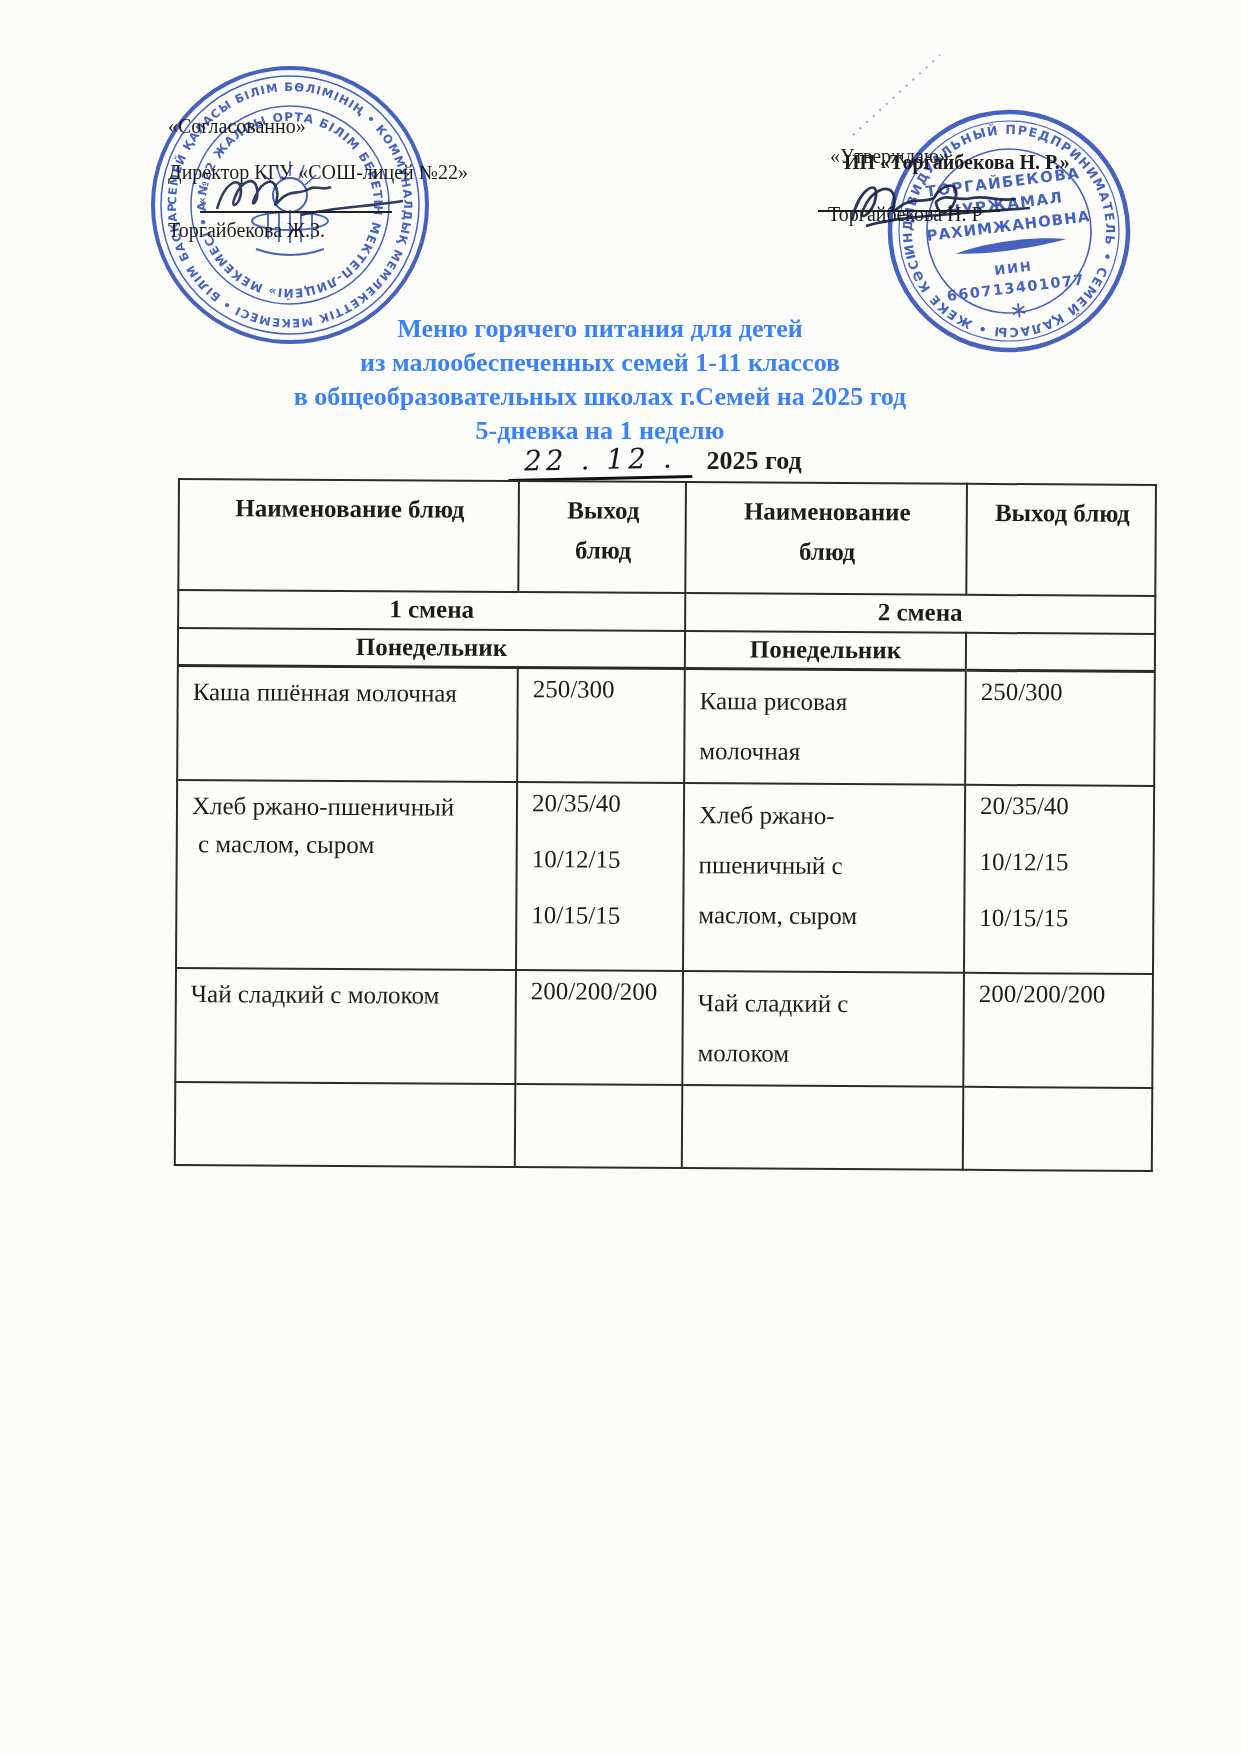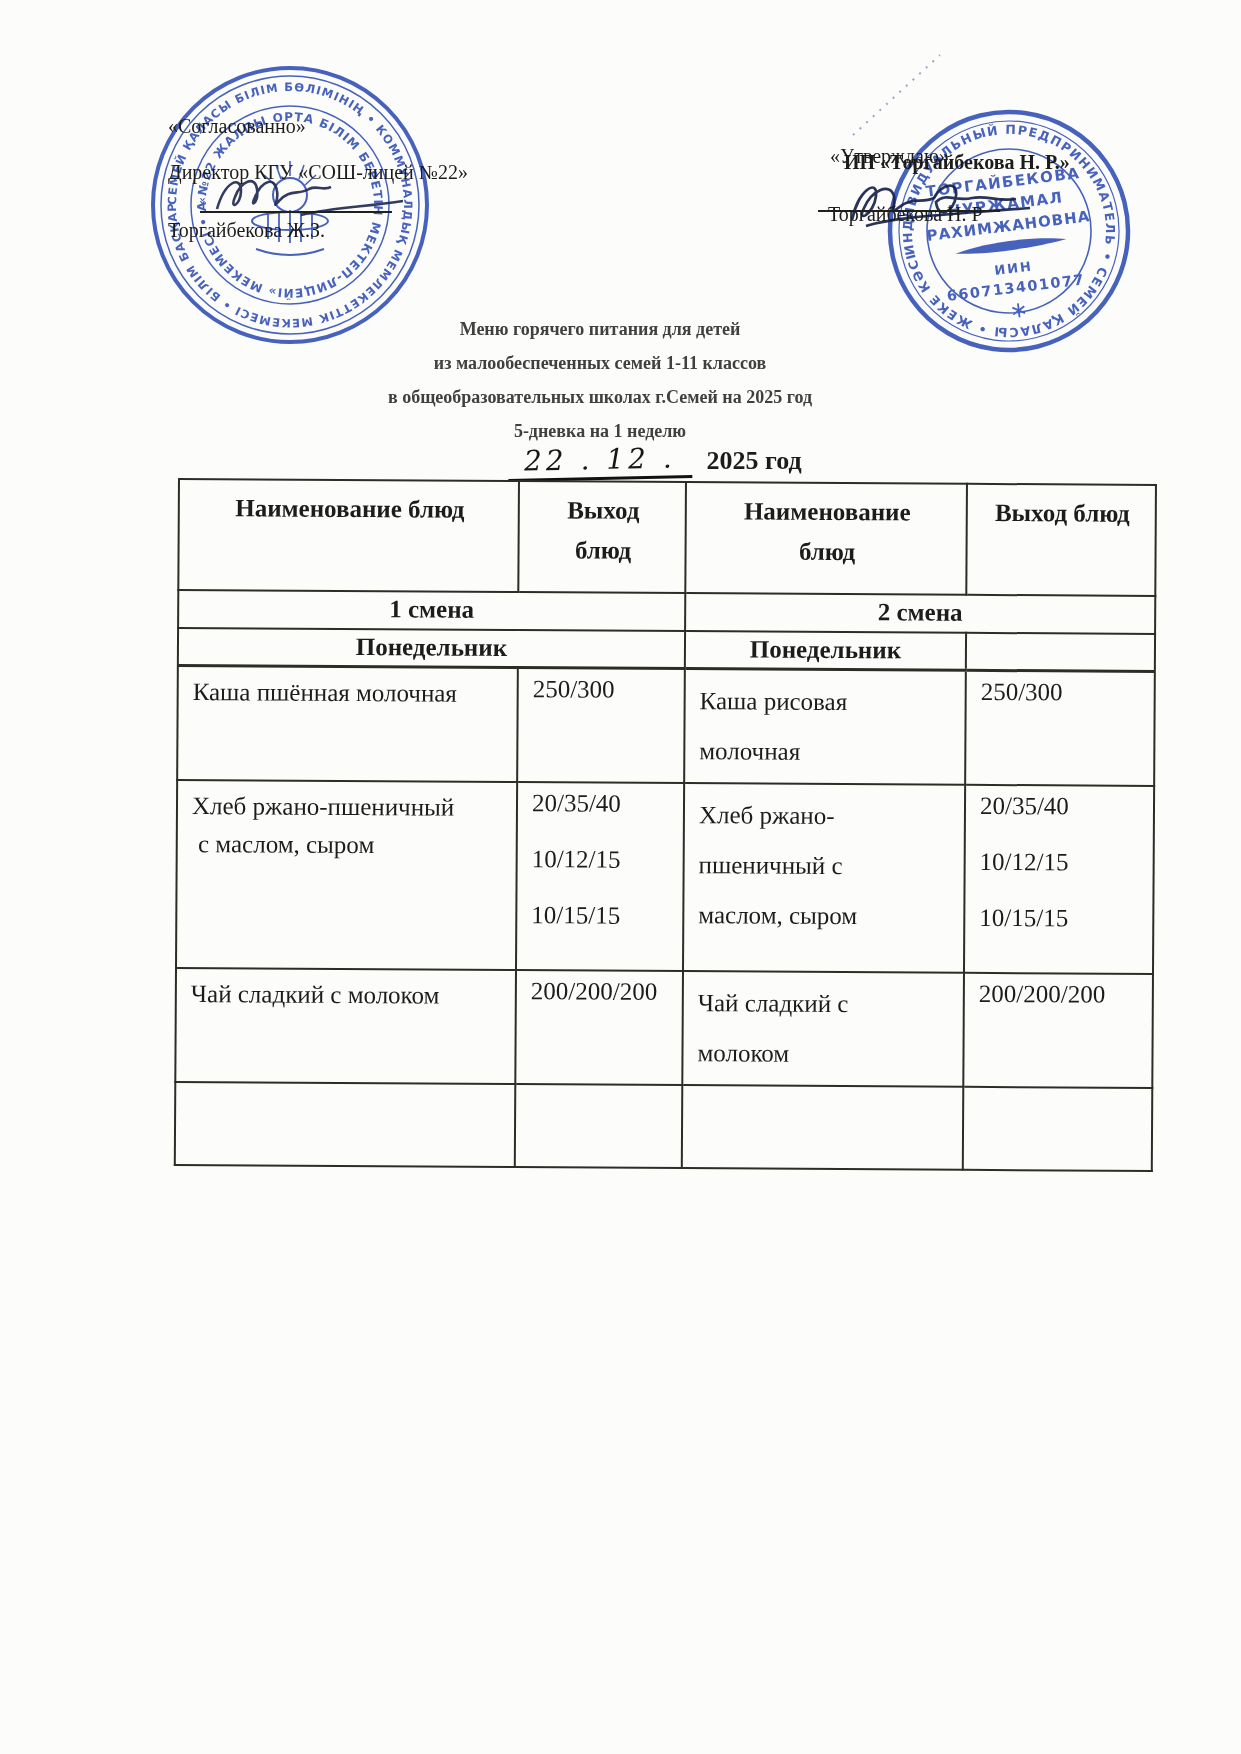--- a/index.html
+++ b/index.html
@@ -8,21 +8,21 @@
         font-family:"Liberation Serif","DejaVu Serif",serif;color:#1c1c1a;}
   
   .ap-line{position:absolute;font-size:20px;line-height:32px;white-space:nowrap;}
   .sig-underline{position:absolute;height:0;border-bottom:2px solid #20201e;}
   .sig-svg{position:absolute;overflow:visible;}
   
   .stamp{position:absolute;mix-blend-mode:multiply;opacity:.88;}
   .stamp text{font-family:"DejaVu Sans","Liberation Sans",sans-serif;}
   
   .title-block{position:absolute;left:0;top:312px;width:1200px;text-align:center;
-               font-weight:bold;font-size:18px;line-height:34px;color:#404040;}
+               font-weight:bold;font-size:26px;line-height:34px;color:#3b82f6;}
   .date-row{position:absolute;left:55px;top:443px;width:1200px;text-align:center;
             font-size:26px;font-weight:bold;white-space:nowrap;}
   .hand-date{display:inline-block;font-family:"DejaVu Serif",serif;font-style:italic;font-weight:400;
              font-size:28px;letter-spacing:4px;color:#17171a;border-bottom:3px solid #111;
              padding:0 16px 1px 16px;transform:rotate(-1.2deg);}
   .date-year{margin-left:8px;}
   
   table.menu{position:absolute;left:178px;top:478px;border-collapse:collapse;table-layout:fixed;
              width:977px;transform:rotate(0.35deg);transform-origin:top left;}
   table.menu td{border:2px solid #2d2d26;font-size:25px;vertical-align:top;

